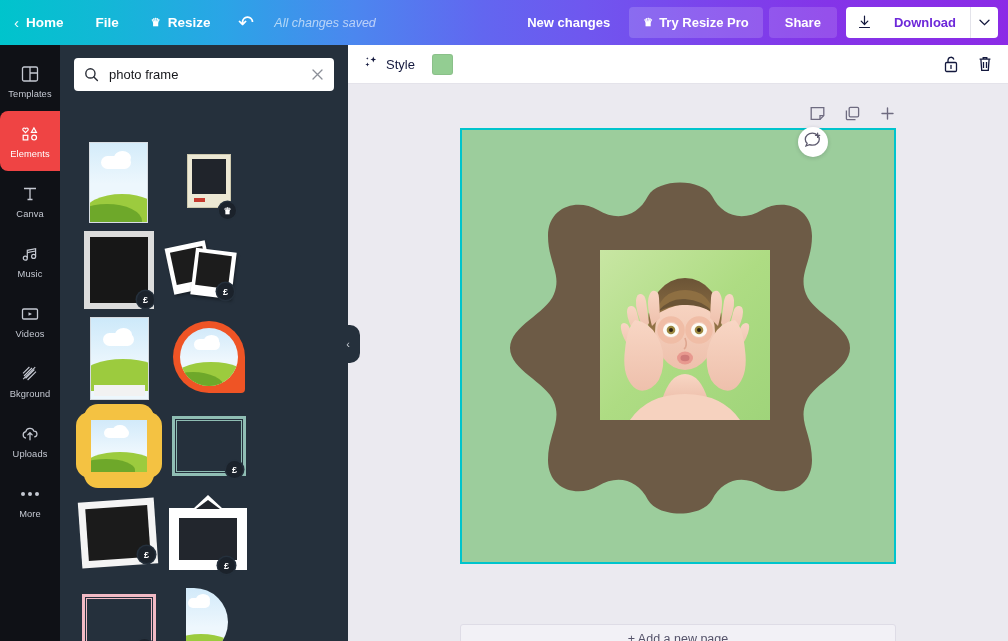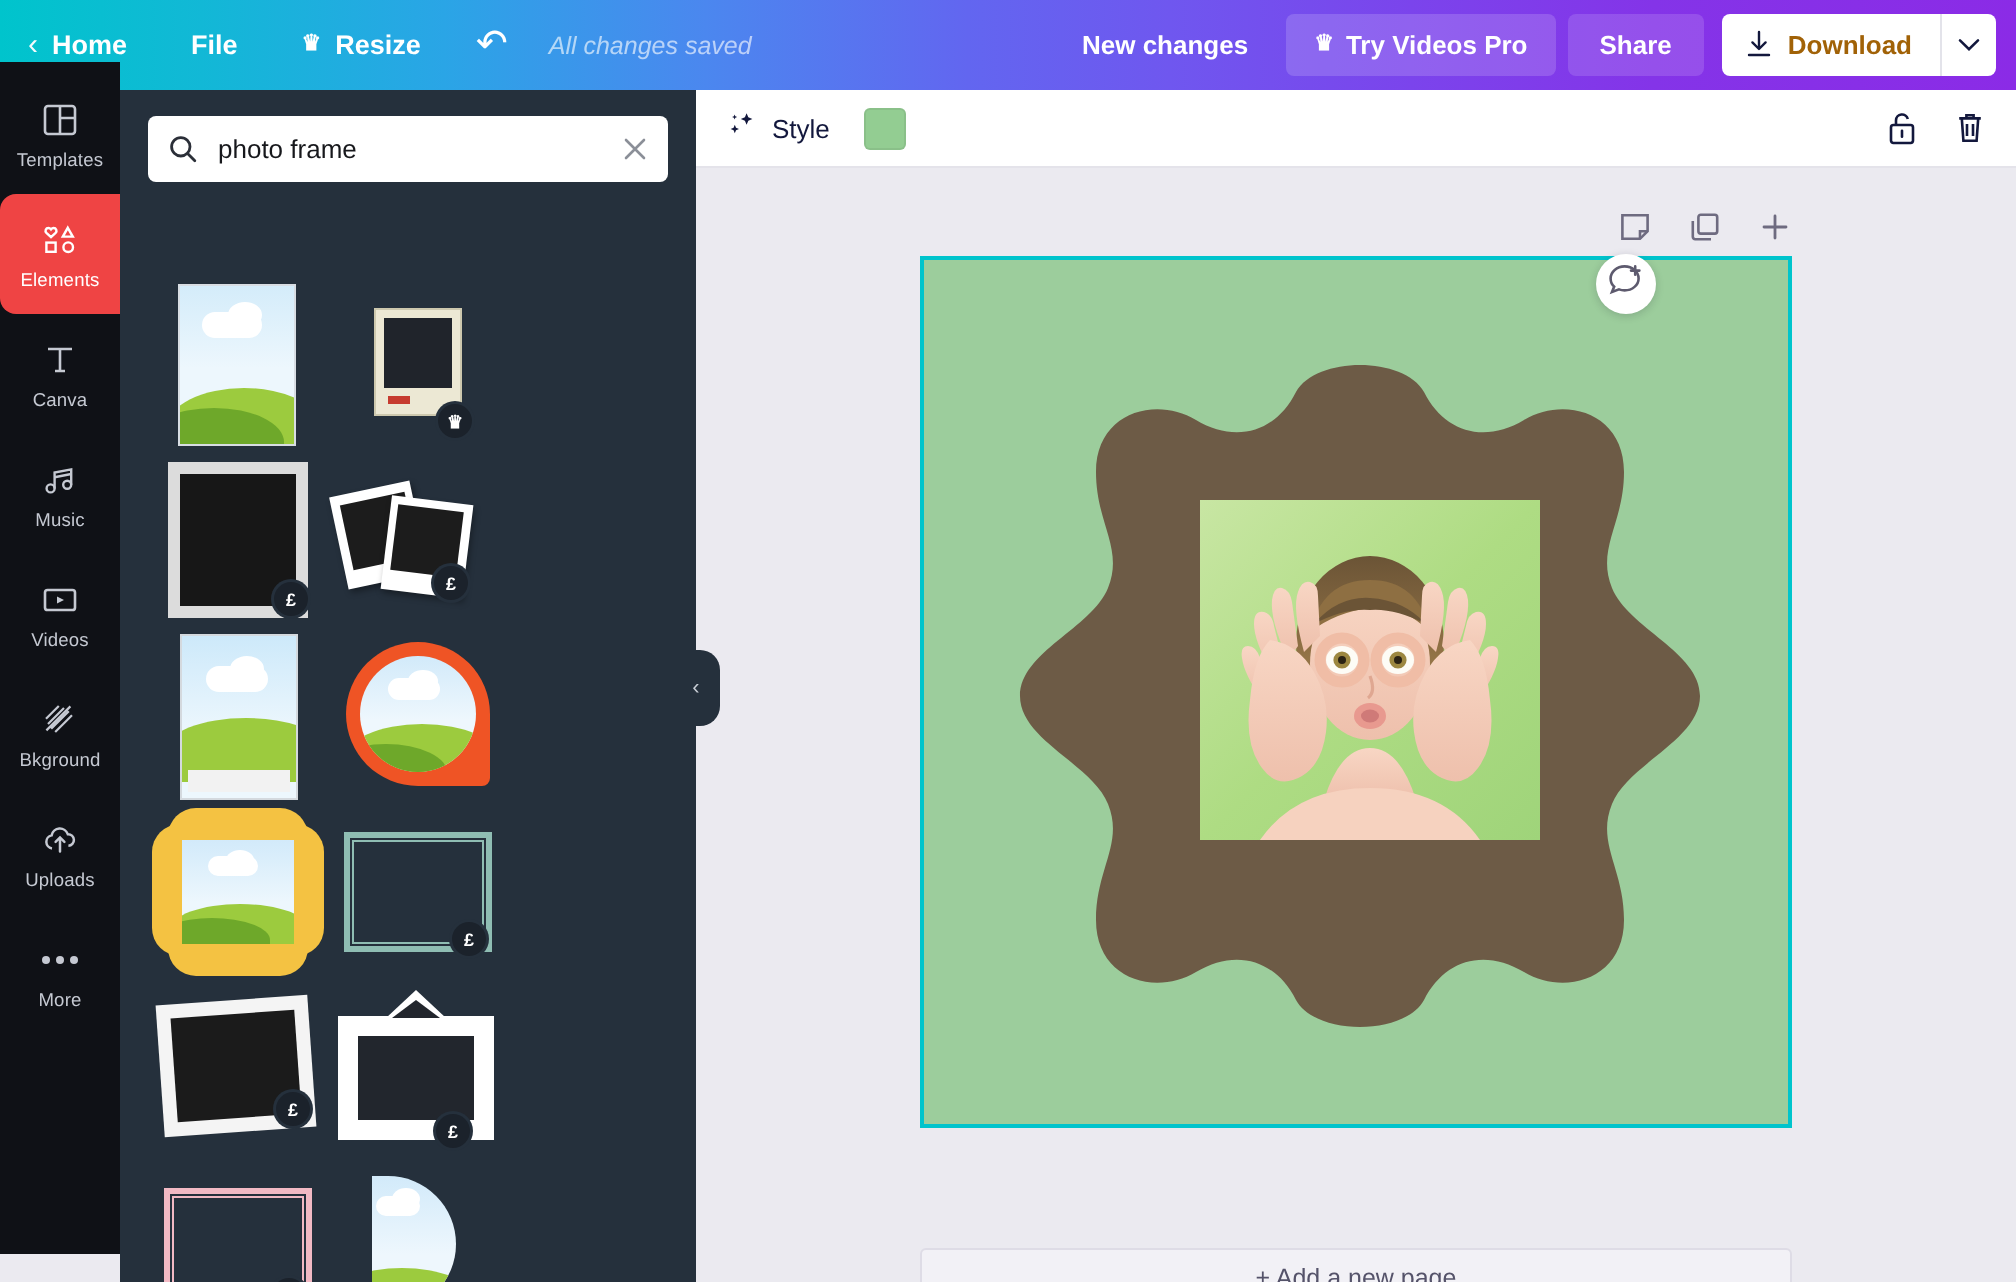--- a/index.html
+++ b/index.html
@@ -54,34 +54,34 @@
   .tb-btn-share {
     background: rgba(255,255,255,.14); border-radius: 4px;
     font-size: 13px; font-weight: bold; color: #fff;
     padding: 8px 16px; margin-right: 9px; cursor: pointer;
   }
   .dl-group {
     display: flex; align-items: stretch; background: #fff;
     border-radius: 4px; overflow: hidden; height: 31px;
   }
   .dl-main {
-    display: flex; align-items: center; gap: 8px;
-    padding: 0 14px 0 12px; color: #a16207;
+    display: flex; align-items: center; gap: 23px;
+    padding: 0 14px 0 12px; color: #6d28d9;
     font-size: 13px; font-weight: bold; cursor: pointer;
   }
   .dl-arrow { font-size: 13px; line-height: 1; }
   .dl-caret {
     display: flex; align-items: center; justify-content: center;
     width: 28px; border-left: 1px solid #e3e3ea;
     color: #13183d; font-size: 11px; cursor: pointer;
   }
 
   
   .rail {
-    position: absolute; top: 31px; left: 0; width: 60px; height: 596px;
+    position: absolute; top: 45px; left: 0; width: 60px; height: 596px;
     background: #0f1116;
     display: flex; flex-direction: column; align-items: center;
     padding-top: 6px;
   }
   .rail-item {
     width: 60px; height: 60px;
     display: flex; flex-direction: column; align-items: center; justify-content: center;
     gap: 4px; cursor: pointer;
   }
   .rail-item.active { background: #ef4444; border-radius: 8px 0 0 8px; }
@@ -225,21 +225,21 @@
       <div class="undo-btn">
         <span class="undo-glyph">↷</span>
       </div>
       <div class="saved-text">All changes saved</div>
     </div>
 
     <div class="tb-right">
       <div class="tb-btn-plain">New changes</div>
       <div class="tb-btn-pro">
         <span class="crown">♛</span>
-        <span>Try Videos Pro</span>
+        <span>Try Resize Pro</span>
       </div>
       <div class="tb-btn-share">Share</div>
       <div class="dl-group">
         <div class="dl-main">
           <span class="dl-arrow">
             <svg width="13" height="14" viewBox="0 0 13 14" fill="none">
               <path d="M6.5 1v8M3.2 6.2 6.5 9.5l3.3-3.3M1.5 12.5h10" stroke="#13183d" stroke-width="1.2" stroke-linecap="round" stroke-linejoin="round"></path>
             </svg>
           </span>
           <span>Download</span>

